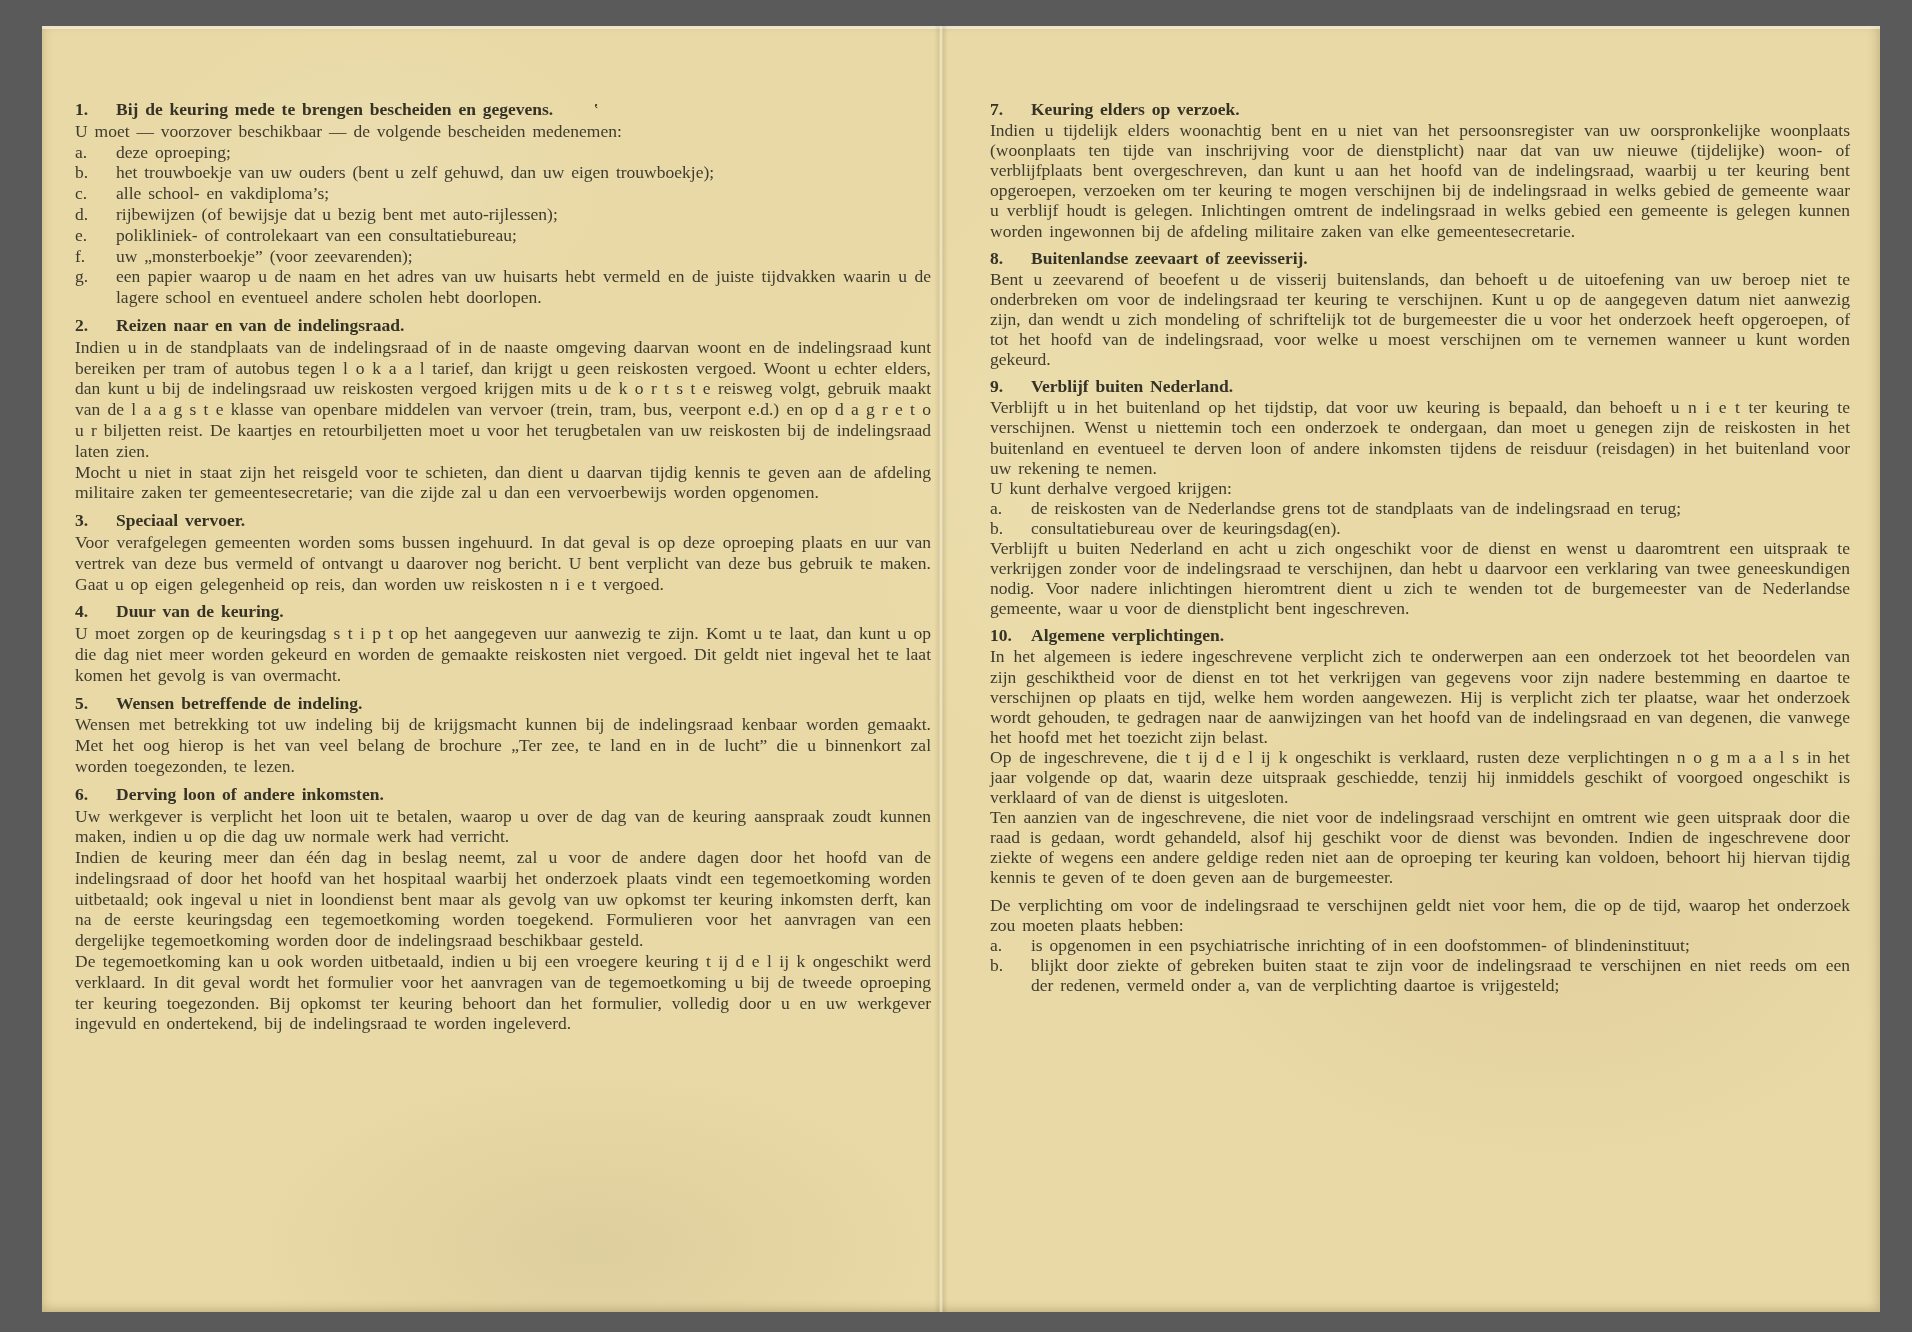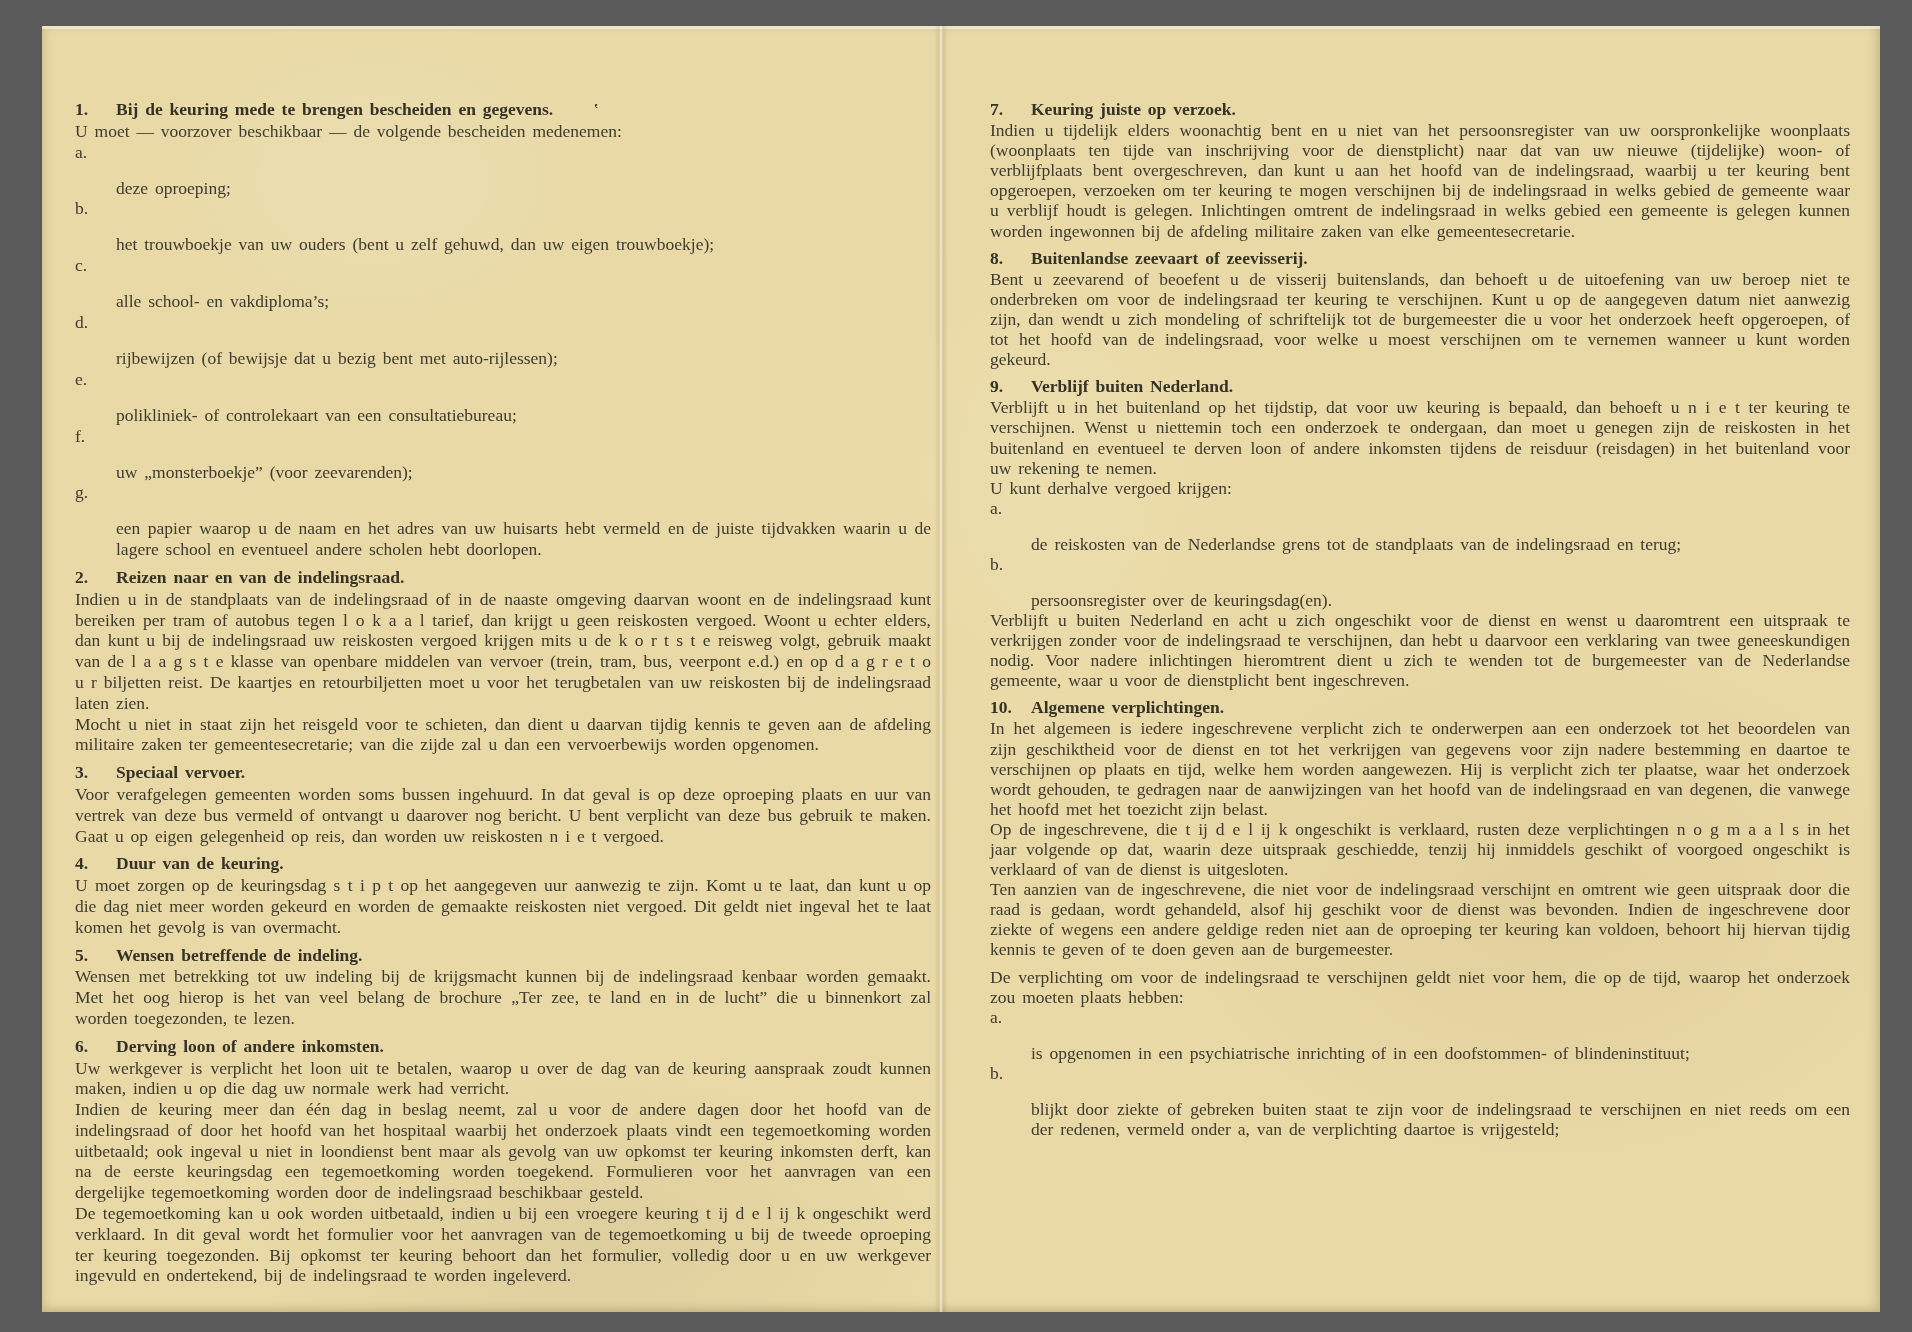--- a/index.html
+++ b/index.html
@@ -34,21 +34,21 @@
   .col-right{left:948px;width:860px;line-height:20.1px;}
   .section{margin:0 0 7px 0;}
   .heading{
     display:flex;font-weight:bold;color:#353226;margin:3px 0 1px 0;text-align:left;
   }
   .heading .num{flex:0 0 41px;}
   .heading .artifact{font-weight:normal;margin-left:40px;}
   .para{margin:0;}
   .item{display:flex;}
   .item .ilabel{flex:0 0 41px;}
-  .item .itext{flex:1 1 auto;text-align:justify;margin-top:36px;}
+  .item .itext{flex:1 1 auto;text-align:justify;}
 </style>
 </head>
 <body>
 
 <div class="paper">
   <div class="fold"></div>
   <div class="col col-left">
       <div class="section">
         <div class="heading">
           <span class="num">1.</span>
@@ -121,21 +121,21 @@
         </div>
         <div class="para">Uw werkgever is verplicht het loon uit te betalen, waarop u over de dag van de keuring aanspraak zoudt kunnen maken, indien u op die dag uw normale werk had verricht.</div>
         <div class="para">Indien de keuring meer dan één dag in beslag neemt, zal u voor de andere dagen door het hoofd van de indelingsraad of door het hoofd van het hospitaal waarbij het onderzoek plaats vindt een tegemoetkoming worden uitbetaald; ook ingeval u niet in loondienst bent maar als gevolg van uw opkomst ter keuring inkomsten derft, kan na de eerste keuringsdag een tegemoetkoming worden toegekend. Formulieren voor het aanvragen van een dergelijke tegemoetkoming worden door de indelingsraad beschikbaar gesteld.</div>
         <div class="para">De tegemoetkoming kan u ook worden uitbetaald, indien u bij een vroegere keuring t ij d e l ij k ongeschikt werd verklaard. In dit geval wordt het formulier voor het aanvragen van de tegemoetkoming u bij de tweede oproeping ter keuring toegezonden. Bij opkomst ter keuring behoort dan het formulier, volledig door u en uw werkgever ingevuld en ondertekend, bij de indelingsraad te worden ingeleverd.</div>
       </div>
     </div>
   <div class="col col-right">
       <div class="section">
         <div class="heading">
           <span class="num">7.</span>
-          <span class="title">Keuring juiste op verzoek.</span>
+          <span class="title">Keuring elders op verzoek.</span>
         </div>
         <div class="para">Indien u tijdelijk elders woonachtig bent en u niet van het persoonsregister van uw oorspronkelijke woonplaats (woonplaats ten tijde van inschrijving voor de dienstplicht) naar dat van uw nieuwe (tijdelijke) woon- of verblijfplaats bent overgeschreven, dan kunt u aan het hoofd van de indelingsraad, waarbij u ter keuring bent opgeroepen, verzoeken om ter keuring te mogen verschijnen bij de indelingsraad in welks gebied de gemeente waar u verblijf houdt is gelegen. Inlichtingen omtrent de indelingsraad in welks gebied een gemeente is gelegen kunnen worden ingewonnen bij de afdeling militaire zaken van elke gemeentesecretarie.</div>
       </div>
       <div class="section">
         <div class="heading">
           <span class="num">8.</span>
           <span class="title">Buitenlandse zeevaart of zeevisserij.</span>
         </div>
         <div class="para">Bent u zeevarend of beoefent u de visserij buitenslands, dan behoeft u de uitoefening van uw beroep niet te onderbreken om voor de indelingsraad ter keuring te verschijnen. Kunt u op de aangegeven datum niet aanwezig zijn, dan wendt u zich mondeling of schriftelijk tot de burgemeester die u voor het onderzoek heeft opgeroepen, of tot het hoofd van de indelingsraad, voor welke u moest verschijnen om te vernemen wanneer u kunt worden gekeurd.</div>
       </div>
@@ -145,21 +145,21 @@
           <span class="title">Verblijf buiten Nederland.</span>
         </div>
         <div class="para">Verblijft u in het buitenland op het tijdstip, dat voor uw keuring is bepaald, dan behoeft u n i e t ter keuring te verschijnen. Wenst u niettemin toch een onderzoek te ondergaan, dan moet u genegen zijn de reiskosten in het buitenland en eventueel te derven loon of andere inkomsten tijdens de reisduur (reisdagen) in het buitenland voor uw rekening te nemen.</div>
         <div class="para">U kunt derhalve vergoed krijgen:</div>
         <div class="item">
           <span class="ilabel">a.</span>
           <div class="itext">de reiskosten van de Nederlandse grens tot de standplaats van de indelingsraad en terug;</div>
         </div>
         <div class="item">
           <span class="ilabel">b.</span>
-          <div class="itext">persoonsregister over de keuringsdag(en).</div>
+          <div class="itext">consultatiebureau over de keuringsdag(en).</div>
         </div>
         <div class="para">Verblijft u buiten Nederland en acht u zich ongeschikt voor de dienst en wenst u daaromtrent een uitspraak te verkrijgen zonder voor de indelingsraad te verschijnen, dan hebt u daarvoor een verklaring van twee geneeskundigen nodig. Voor nadere inlichtingen hieromtrent dient u zich te wenden tot de burgemeester van de Nederlandse gemeente, waar u voor de dienstplicht bent ingeschreven.</div>
       </div>
       <div class="section">
         <div class="heading">
           <span class="num">10.</span>
           <span class="title">Algemene verplichtingen.</span>
         </div>
         <div class="para">In het algemeen is iedere ingeschrevene verplicht zich te onderwerpen aan een onderzoek tot het beoordelen van zijn geschiktheid voor de dienst en tot het verkrijgen van gegevens voor zijn nadere bestemming en daartoe te verschijnen op plaats en tijd, welke hem worden aangewezen. Hij is verplicht zich ter plaatse, waar het onderzoek wordt gehouden, te gedragen naar de aanwijzingen van het hoofd van de indelingsraad en van degenen, die vanwege het hoofd met het toezicht zijn belast.</div>
         <div class="para">Op de ingeschrevene, die t ij d e l ij k ongeschikt is verklaard, rusten deze verplichtingen n o g m a a l s in het jaar volgende op dat, waarin deze uitspraak geschiedde, tenzij hij inmiddels geschikt of voorgoed ongeschikt is verklaard of van de dienst is uitgesloten.</div>

